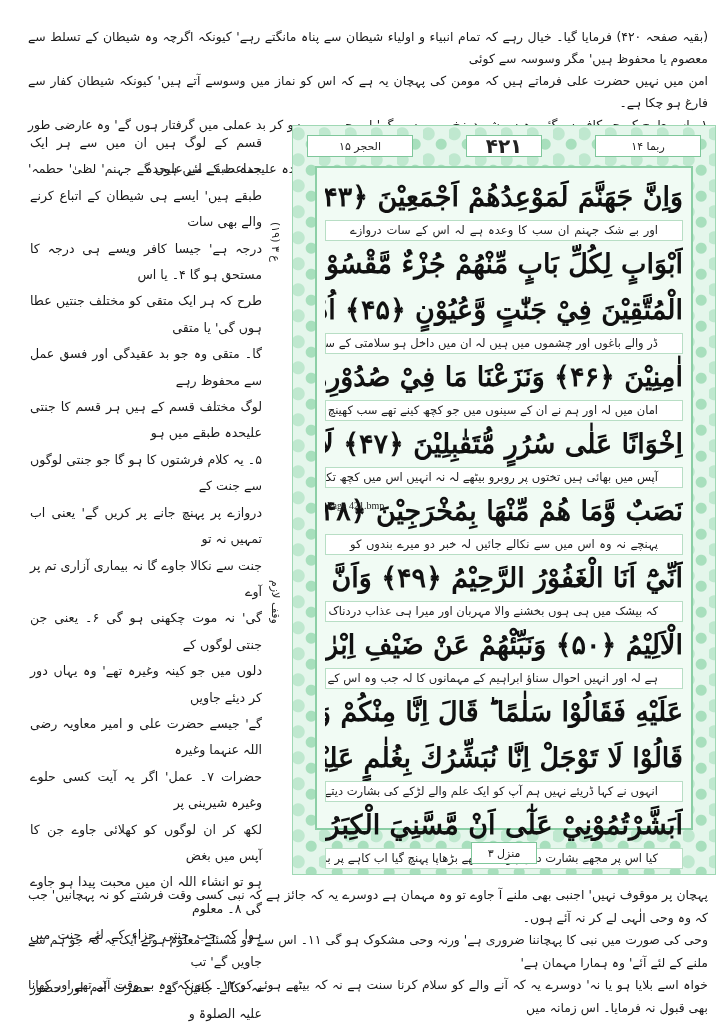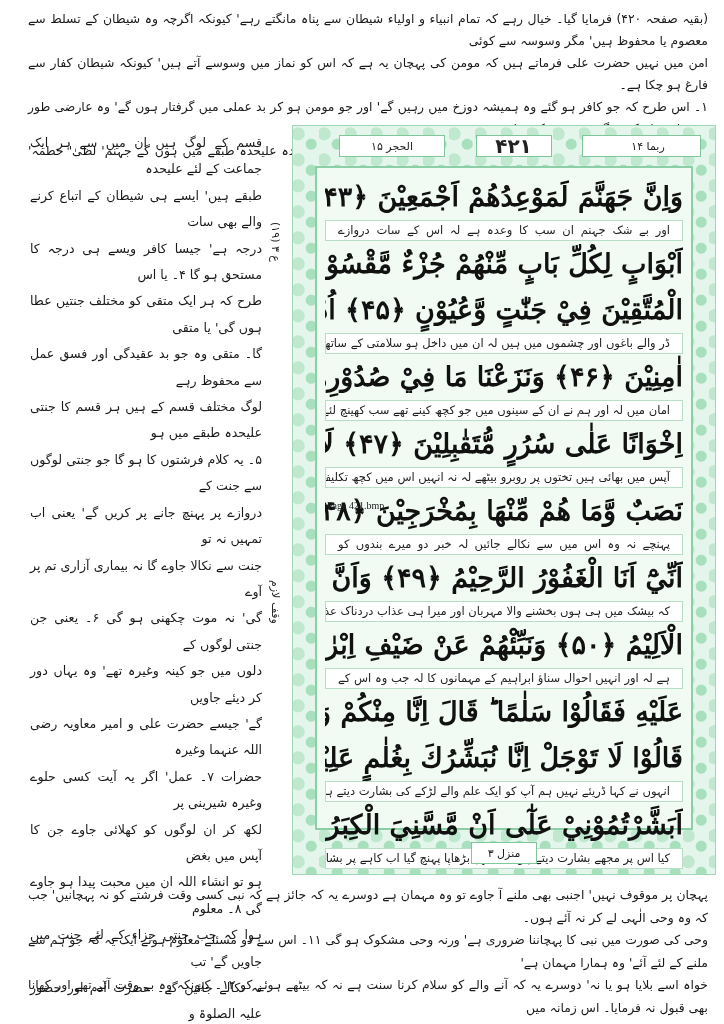--- a/index.html
+++ b/index.html
@@ -4,21 +4,21 @@
 <style>
   html, body { margin:0; padding:0; }
   body {
     width:724px; height:1024px; background:#ffffff; position:relative; overflow:hidden;
     font-family:"DejaVu Sans", sans-serif; color:#1a1a1a;
   }
   .rtl { direction:rtl; unicode-bidi:embed; }
 
   
   .top-commentary {
-    position:absolute; left:28px; top:8px; width:680px;
+    position:absolute; left:28px; top:26px; width:680px;
     font-size:12.4px; line-height:22px; text-align:justify; text-align-last:right;
   }
   .top-commentary p { margin:0; }
 
   
   .side-commentary {
     position:absolute; left:30px; top:130px; width:232px;
     font-size:12.6px; line-height:26.4px; text-align:justify; text-align-last:right;
   }
   .side-commentary p { margin:0; }
@@ -33,44 +33,44 @@
     position:absolute; left:292px; top:125px; width:424px; height:750px;
     background:
       radial-gradient(circle at 20% 30%, #bfe8cf 0 6px, transparent 7px) 0 0/26px 26px,
       radial-gradient(circle at 70% 70%, #a8dfbd 0 5px, transparent 6px) 0 0/26px 26px,
       #e4f6eb;
     border:1px solid #9fd8b4;
     box-sizing:border-box;
   }
   .frame-header {
     position:absolute; left:14px; right:14px; top:8px; height:24px;
-    display:flex; justify-content:space-between; align-items:center;margin-left:32px;
+    display:flex; justify-content:space-between; align-items:center;
   }
   .hdr-box {
     background:#fff; border:1px solid #7fc79b; height:20px; display:flex;
     align-items:center; justify-content:center; font-size:11px; color:#222;
   }
   .hdr-left { width:104px; }
   .hdr-mid { width:74px; font-size:20px; font-weight:bold; letter-spacing:1px;text-align:right; }
-  .hdr-right { width:104px;padding-left:13px; }
+  .hdr-right { width:104px; }
 
   .frame-inner {
     position:absolute; left:22px; right:22px; top:40px; bottom:44px;
     background:#f1fbf4; border:2px solid #8ccfa6; box-sizing:border-box;
     padding:6px 8px;
   }
   .ayah-block { display:flex; flex-direction:column; align-items:stretch; }
   .arabic-line {
     font-family:"DejaVu Serif", serif; font-size:27px; font-weight:bold; color:#111;
     text-align:center; height:46px; line-height:46px; white-space:nowrap; overflow:hidden;
   }
   .urdu-line {
     background:#ffffff; border:1px solid #b8dec5; font-size:11.5px; color:#222;
     text-align:justify; text-align-last:justify; height:19px; line-height:19px;
-    padding:0 12px; white-space:nowrap; overflow:hidden;
+    padding:0 24px; white-space:nowrap; overflow:hidden;
   }
   .frame-footer {
     position:absolute; left:0; right:0; bottom:10px; display:flex; justify-content:center;
   }
   .manzil-box {
     background:#fff; border:1px solid #7fc79b; width:64px; height:20px; font-size:11px;
     display:flex; align-items:center; justify-content:center;
   }
 
   .file-label {

